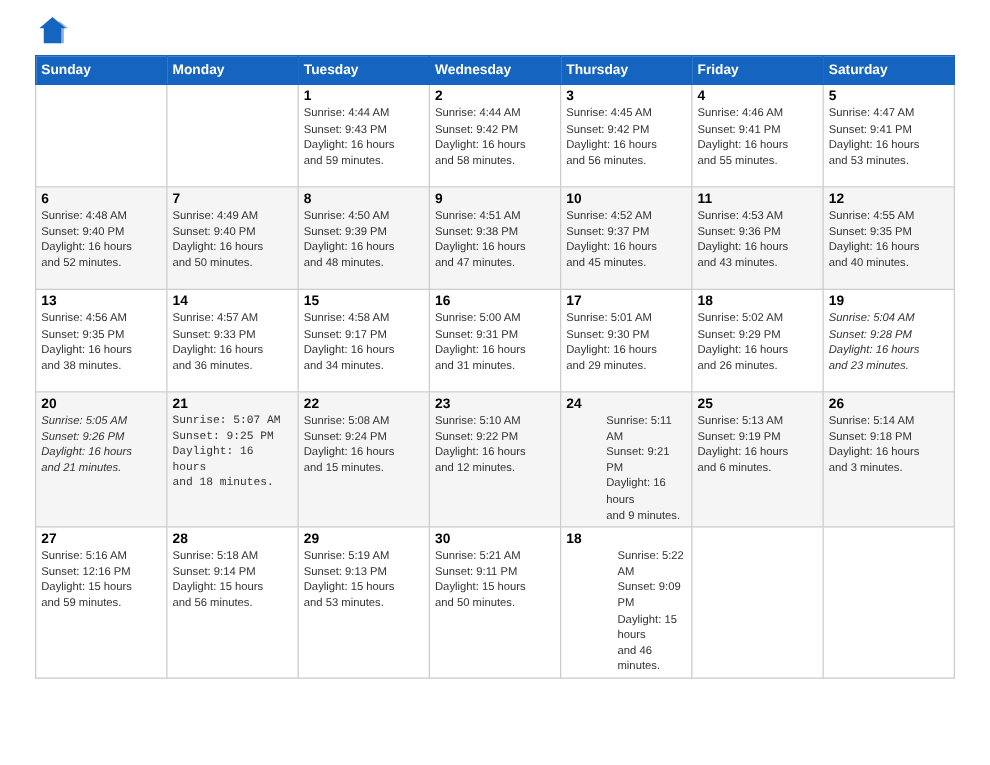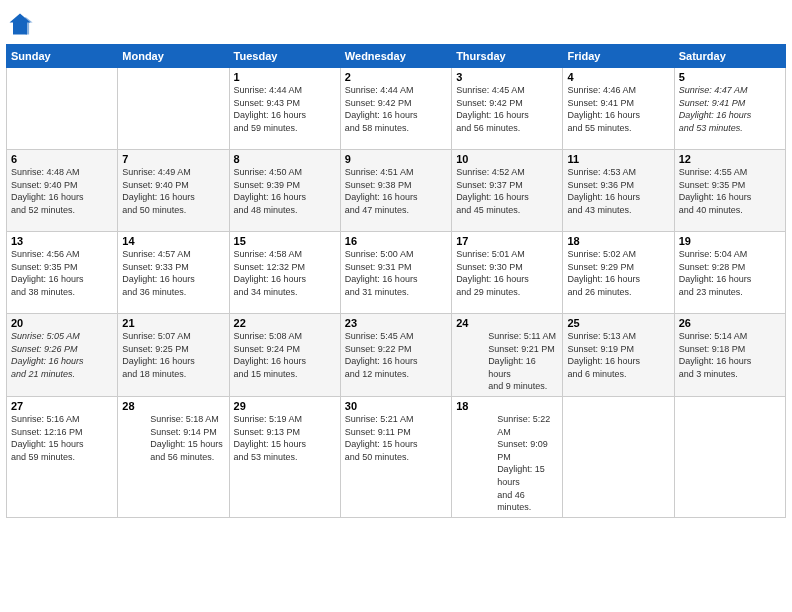--- a/index.html
+++ b/index.html
@@ -6,21 +6,21 @@
     body {
       width: 792px;
       height: 612px;
       font-family: Arial, Helvetica, sans-serif;
       background: #fff;
       overflow: hidden;
     }
     .page {
       width: 792px;
       height: 612px;
-      padding: 10px 6px;
+      padding: 10px 28px;
     }
     .header {
       display: flex;
       justify-content: space-between;
       align-items: flex-start;
       margin-bottom: 6px;
     }
     .logo {
       display: flex;
       align-items: center;
@@ -154,21 +154,21 @@
           </td>
           <td>
             <div class="day-num">4</div>
             <div class="day-info" style="white-space: pre-line;">Sunrise: 4:46 AM
 Sunset: 9:41 PM
 Daylight: 16 hours
 and 55 minutes.</div>
           </td>
           <td>
             <div class="day-num">5</div>
-            <div class="day-info" style="white-space: pre-line; font-style: italic;">Sunrise: 4:47 AM
+            <div class="day-info" style="white-space: pre-line;">Sunrise: 4:47 AM
 Sunset: 9:41 PM
 Daylight: 16 hours
 and 53 minutes.</div>
           </td>
         </tr>
         <tr>
           <td>
             <div class="day-num">6</div>
             <div class="day-info" style="white-space: pre-line;">Sunrise: 4:48 AM
 Sunset: 9:40 PM
@@ -229,21 +229,21 @@
           <td>
             <div class="day-num">14</div>
             <div class="day-info" style="white-space: pre-line;">Sunrise: 4:57 AM
 Sunset: 9:33 PM
 Daylight: 16 hours
 and 36 minutes.</div>
           </td>
           <td>
             <div class="day-num">15</div>
             <div class="day-info" style="white-space: pre-line;">Sunrise: 4:58 AM
-Sunset: 12:32 PM
+Sunset: 9:17 PM
 Daylight: 16 hours
 and 34 minutes.</div>
           </td>
           <td>
             <div class="day-num">16</div>
             <div class="day-info" style="white-space: pre-line;">Sunrise: 5:00 AM
 Sunset: 9:31 PM
 Daylight: 16 hours
 and 31 minutes.</div>
           </td>
@@ -256,51 +256,51 @@
           </td>
           <td>
             <div class="day-num">18</div>
             <div class="day-info" style="white-space: pre-line;">Sunrise: 5:02 AM
 Sunset: 9:29 PM
 Daylight: 16 hours
 and 26 minutes.</div>
           </td>
           <td>
             <div class="day-num">19</div>
-            <div class="day-info" style="white-space: pre-line;">Sunrise: 5:04 AM
+            <div class="day-info" style="white-space: pre-line; font-style: italic;">Sunrise: 5:04 AM
 Sunset: 9:28 PM
 Daylight: 16 hours
 and 23 minutes.</div>
           </td>
         </tr>
         <tr>
           <td>
             <div class="day-num">20</div>
             <div class="day-info" style="white-space: pre-line; font-style: italic;">Sunrise: 5:05 AM
 Sunset: 9:26 PM
 Daylight: 16 hours
 and 21 minutes.</div>
           </td>
           <td>
             <div class="day-num">21</div>
-            <div class="day-info" style="white-space: pre-line;">Sunrise: 5:07 AM
+            <div class="day-info" style="white-space: pre-line; font-family: Liberation Mono, monospace;">Sunrise: 5:07 AM
 Sunset: 9:25 PM
 Daylight: 16 hours
 and 18 minutes.</div>
           </td>
           <td>
             <div class="day-num">22</div>
             <div class="day-info" style="white-space: pre-line;">Sunrise: 5:08 AM
 Sunset: 9:24 PM
 Daylight: 16 hours
 and 15 minutes.</div>
           </td>
           <td>
             <div class="day-num">23</div>
-            <div class="day-info" style="white-space: pre-line;">Sunrise: 5:45 AM
+            <div class="day-info" style="white-space: pre-line;">Sunrise: 5:10 AM
 Sunset: 9:22 PM
 Daylight: 16 hours
 and 12 minutes.</div>
           </td>
           <td>
             <div class="day-num">24</div>
             <div class="day-info" style="white-space: pre-line; margin-left: 32px;">Sunrise: 5:11 AM
 Sunset: 9:21 PM
 Daylight: 16 hours
 and 9 minutes.</div>
@@ -323,21 +323,21 @@
         <tr>
           <td>
             <div class="day-num">27</div>
             <div class="day-info" style="white-space: pre-line;">Sunrise: 5:16 AM
 Sunset: 12:16 PM
 Daylight: 15 hours
 and 59 minutes.</div>
           </td>
           <td>
             <div class="day-num">28</div>
-            <div class="day-info" style="white-space: pre-line; margin-left: 28px;">Sunrise: 5:18 AM
+            <div class="day-info" style="white-space: pre-line;">Sunrise: 5:18 AM
 Sunset: 9:14 PM
 Daylight: 15 hours
 and 56 minutes.</div>
           </td>
           <td>
             <div class="day-num">29</div>
             <div class="day-info" style="white-space: pre-line;">Sunrise: 5:19 AM
 Sunset: 9:13 PM
 Daylight: 15 hours
 and 53 minutes.</div>

